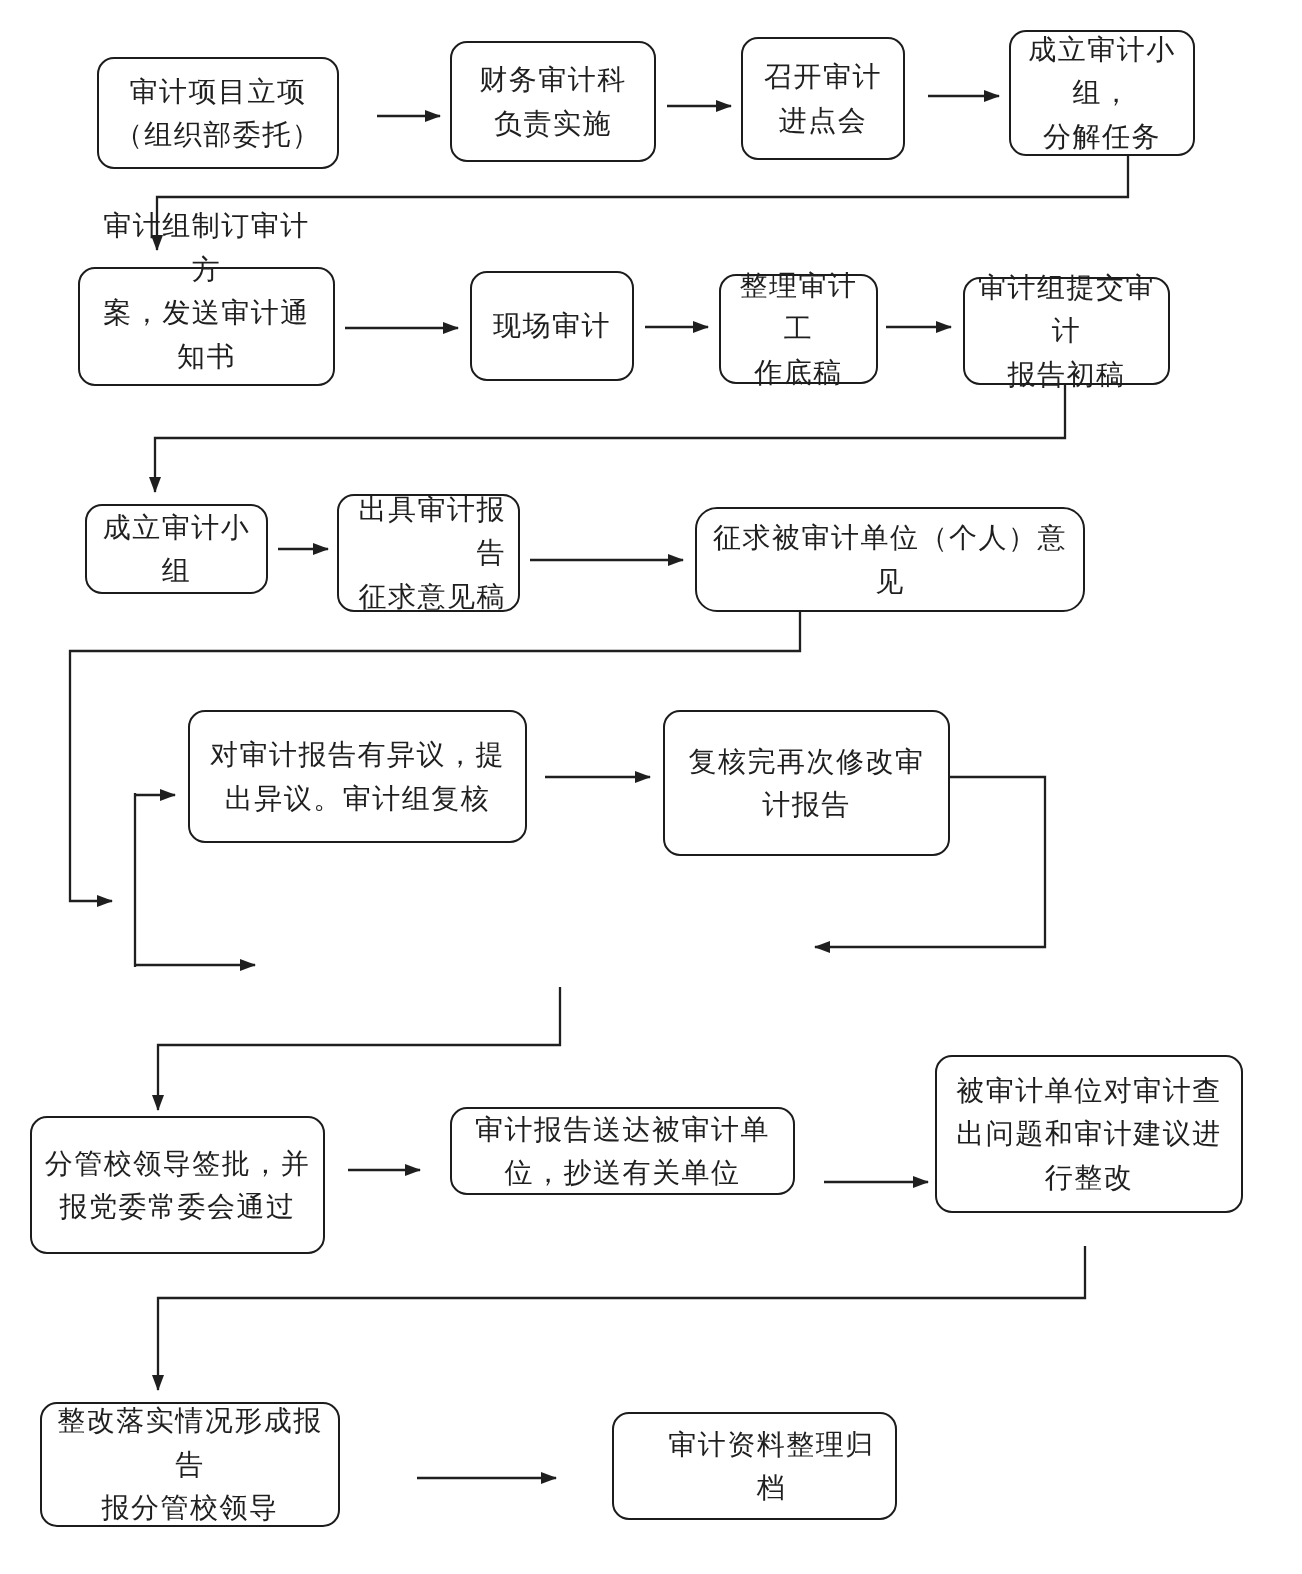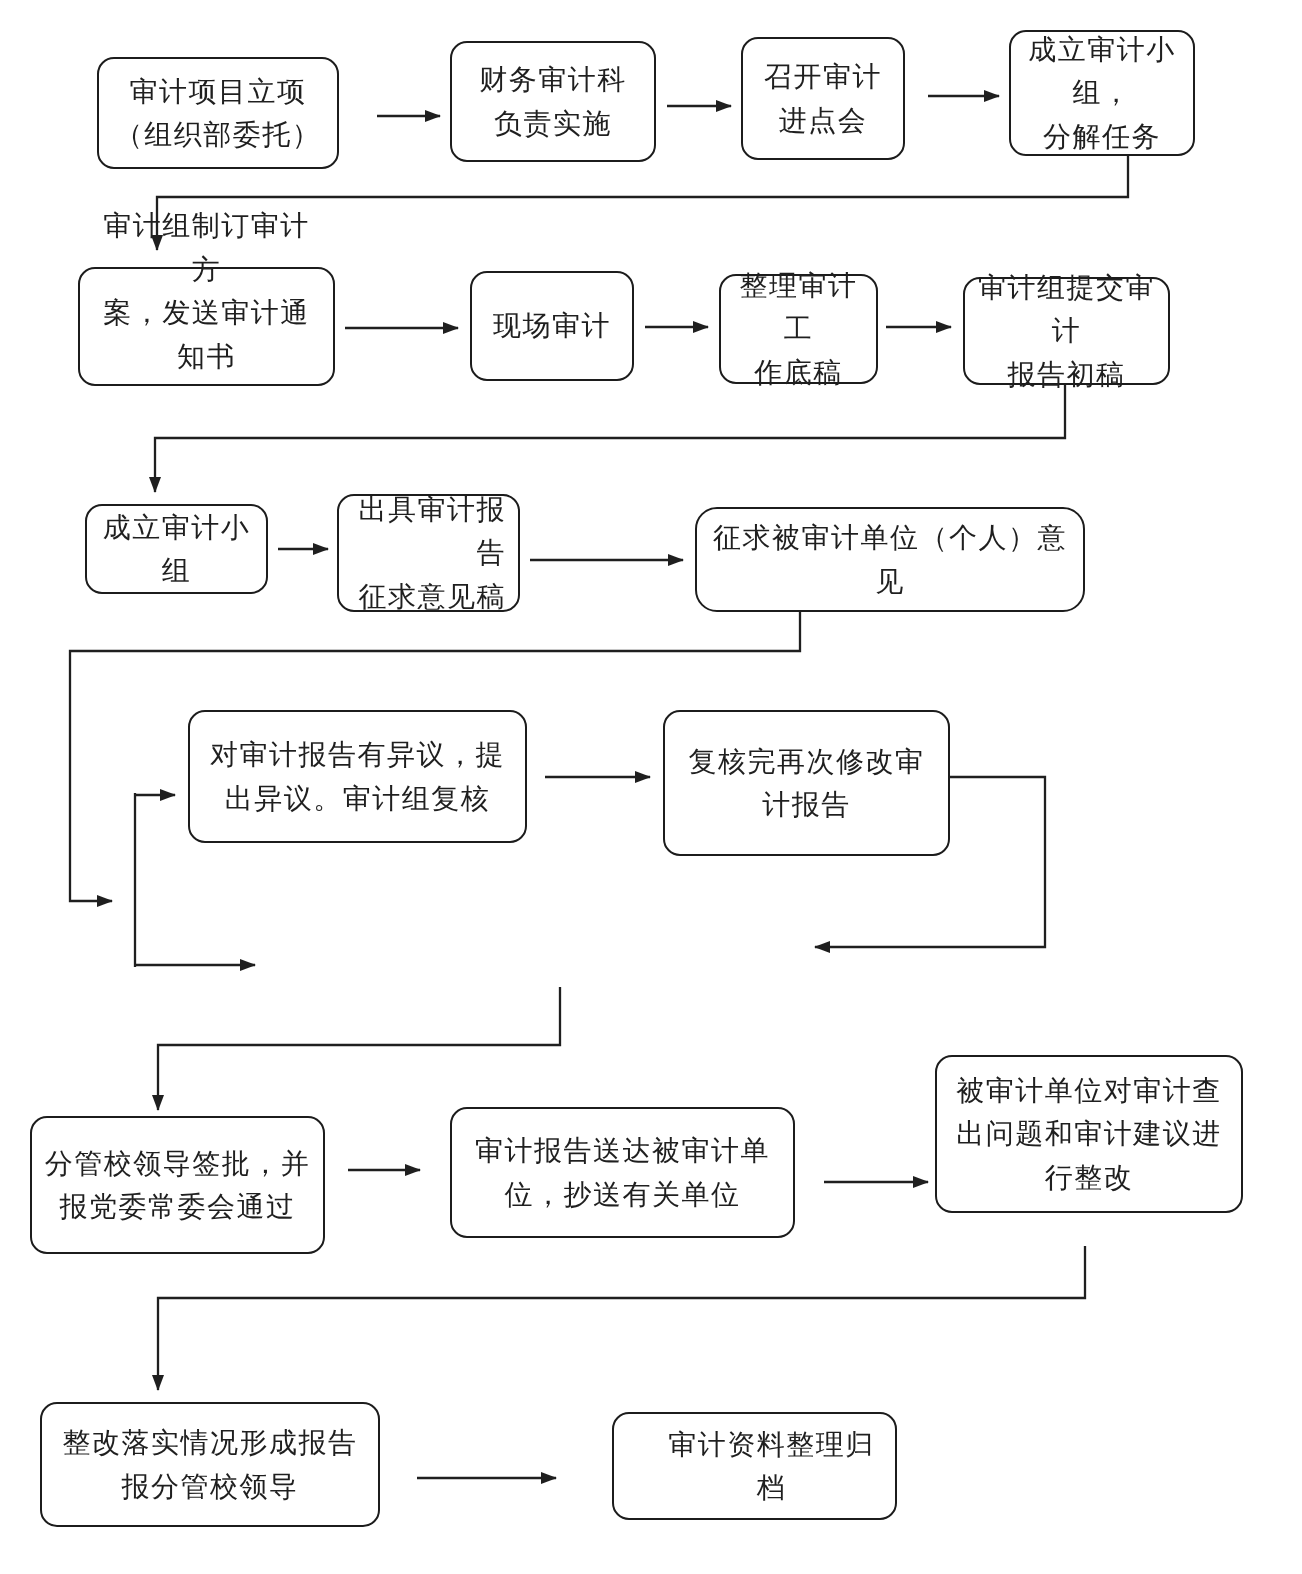--- a/index.html
+++ b/index.html
@@ -141,32 +141,32 @@
   <div class="node" style="left:663px; top:710px; width:287px; height:146px;">
     <span>复核完再次修改审计报告</span>
   </div>
 
 
   <div class="node" style="left:30px; top:1116px; width:295px; height:138px;">
     <span>分管校领导签批，并
 报党委常委会通过</span>
   </div>
 
-  <div class="node" style="left:450px; top:1107px; width:345px; height:131px;">
+  <div class="node" style="left:450px; top:1107px; width:345px; height:88px;">
     <span>审计报告送达被审计单
 位，抄送有关单位</span>
   </div>
 
   <div class="node" style="left:935px; top:1055px; width:308px; height:158px;text-align:center;">
     <span>被审计单位对审计查
 出问题和审计建议进
 行整改</span>
   </div>
 
-  <div class="node" style="left:40px; top:1402px; width:340px; height:125px;">
+  <div class="node" style="left:40px; top:1402px; width:300px; height:125px;">
     <span>整改落实情况形成报告
 报分管校领导</span>
   </div>
 
   <div class="node" style="left:612px; top:1412px; width:285px; height:108px;padding-left:46px;">
     <span>审计资料整理归档</span>
   </div>
 
 </div>
 

